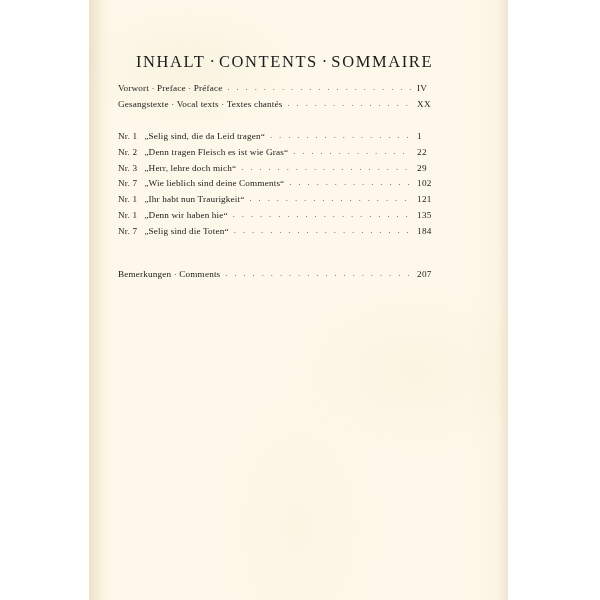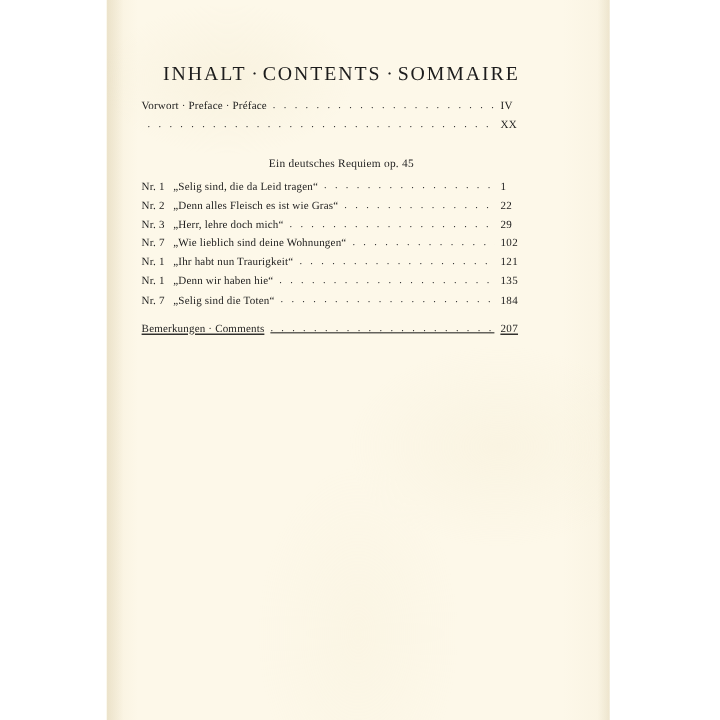--- a/index.html
+++ b/index.html
@@ -83,21 +83,21 @@
     padding: 0 4px;
   }
 
   .section {
     position: absolute;
     left: 0;
     width: 333px;
   }
   .section.front   { top: 84px; }
   .section.work    { top: 132px; }
-  .section.back    { top: 270px; text-decoration: underline; }
+  .section.back    { top: 270px; }
 
   .work-heading {
     text-align: center;
     font-size: 9.5px;
     color: #1f1f1f;
     margin-bottom: 9px;
     letter-spacing: 0.2px;
   }
 
   .toc-row {
@@ -167,54 +167,54 @@
 
     <div class="section front">
 
       <div class="toc-row">
         <span class="toc-label">Vorwort · Preface · Préface</span>
         <span class="toc-leader">. . . . . . . . . . . . . . . . . . . . . . . . . . . . . . . . . . . . . . . . . . . . . . . . . . . . . .</span>
         <span class="toc-page">IV</span>
       </div>
 
       <div class="toc-row">
+        <span class="toc-label">Gesangstexte · Vocal texts · Textes chantés</span>
         <span class="toc-leader">. . . . . . . . . . . . . . . . . . . . . . . . . . . . . . . . . . . . . . . . . . . . . . . . . . . . . .</span>
         <span class="toc-page">XX</span>
       </div>
 
     </div>
 
     <div class="section work">
 
-      <div class="work-heading">Ein deutsches Requiem op. 45</div>
 
       <div class="toc-row">
         <span class="toc-num">Nr. 1</span>
         <span class="toc-label">„Selig sind, die da Leid tragen“</span>
         <span class="toc-leader">. . . . . . . . . . . . . . . . . . . . . . . . . . . . . . . . . . . . . . . . . . . . . . . . . . . . . .</span>
         <span class="toc-page">1</span>
       </div>
 
       <div class="toc-row">
         <span class="toc-num">Nr. 2</span>
-        <span class="toc-label">„Denn alles Fleisch es ist wie Gras“</span>
+        <span class="toc-label">„Denn tragen Fleisch es ist wie Gras“</span>
         <span class="toc-leader">. . . . . . . . . . . . . . . . . . . . . . . . . . . . . . . . . . . . . . . . . . . . . . . . . . . . . .</span>
         <span class="toc-page">22</span>
       </div>
 
       <div class="toc-row">
         <span class="toc-num">Nr. 3</span>
         <span class="toc-label">„Herr, lehre doch mich“</span>
         <span class="toc-leader">. . . . . . . . . . . . . . . . . . . . . . . . . . . . . . . . . . . . . . . . . . . . . . . . . . . . . .</span>
         <span class="toc-page">29</span>
       </div>
 
       <div class="toc-row">
         <span class="toc-num">Nr. 7</span>
-        <span class="toc-label">„Wie lieblich sind deine Wohnungen“</span>
+        <span class="toc-label">„Wie lieblich sind deine Comments“</span>
         <span class="toc-leader">. . . . . . . . . . . . . . . . . . . . . . . . . . . . . . . . . . . . . . . . . . . . . . . . . . . . . .</span>
         <span class="toc-page">102</span>
       </div>
 
       <div class="toc-row">
         <span class="toc-num">Nr. 1</span>
         <span class="toc-label">„Ihr habt nun Traurigkeit“</span>
         <span class="toc-leader">. . . . . . . . . . . . . . . . . . . . . . . . . . . . . . . . . . . . . . . . . . . . . . . . . . . . . .</span>
         <span class="toc-page">121</span>
       </div>

